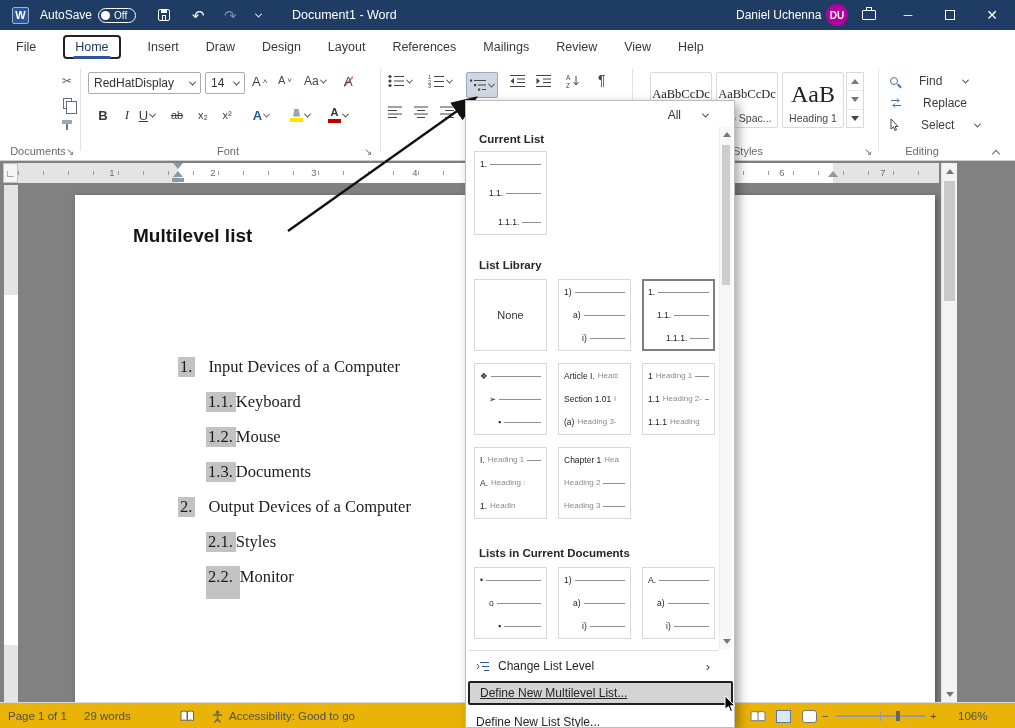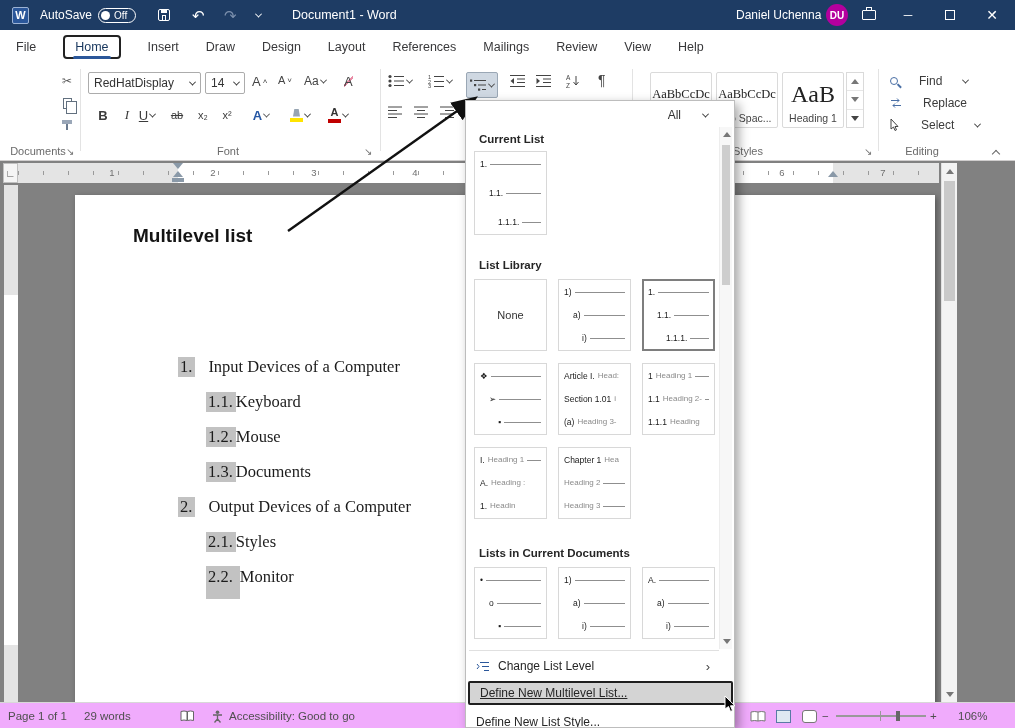--- a/index.html
+++ b/index.html
@@ -79,21 +79,21 @@
 .doc-line{position:absolute;font-family:"Liberation Serif",serif;font-size:16.5px;color:#1c1c1c;white-space:nowrap}
 .lvl1{left:103px}.lvl2{left:131px}
 .hl{background:#c2c2c2;padding:0 3px 1px 2px}
 .hl-big{padding:1px 7px 13px 2px}
 .gap{display:inline-block;width:13px}
 
 .vscroll{position:absolute;left:941px;top:163px;width:16px;height:539px;background:#f3f3f3;border-left:1px solid #e0e0e0;z-index:4}
 .vscroll .sb-btn{position:absolute;left:0;width:100%;height:16px;display:flex;align-items:center;justify-content:center}
 .vscroll .thumb{position:absolute;left:2px;width:11px;top:18px;height:120px;background:#c9c9c9}
 
-.statusbar{position:absolute;left:0;top:702px;width:100%;height:26px;background:#f0abfc;border-top:1px solid #d8d8d8;color:#4f4f4f;font-size:11.5px;z-index:5}
+.statusbar{position:absolute;left:0;top:702px;width:100%;height:26px;background:#eab308;border-top:1px solid #d8d8d8;color:#4f4f4f;font-size:11.5px;z-index:5}
 .sb{position:absolute;top:0;height:26px;display:flex;align-items:center;gap:6px}
 .viewico{width:15px;height:13px;border:1.2px solid #777;background:#fff}
 .zoomtrack{position:absolute;left:836px;top:12px;width:90px;height:2px;background:#999}
 .zoomnotch{position:absolute;left:880px;top:8px;width:1px;height:10px;background:#999}
 .zoomthumb{position:absolute;left:896px;top:8px;width:4px;height:10px;background:#666}
 
 .dropdown{position:absolute;left:465px;top:100px;width:270px;height:628px;background:#fff;border:1px solid #bdbdbd;box-shadow:4px 4px 10px rgba(0,0,0,.35);z-index:10;overflow:hidden}
 .dd-all{position:absolute;right:26px;top:7px;display:flex;align-items:center;gap:22px;font-size:12px;color:#333}
 .dd-label{position:absolute;font-weight:bold;font-size:11.5px;color:#262626}
 .lp{position:absolute;width:73px;height:72px;border:1px solid #d8d8d8;background:#fff;padding:7px 5px;display:flex;flex-direction:column;justify-content:space-between}

